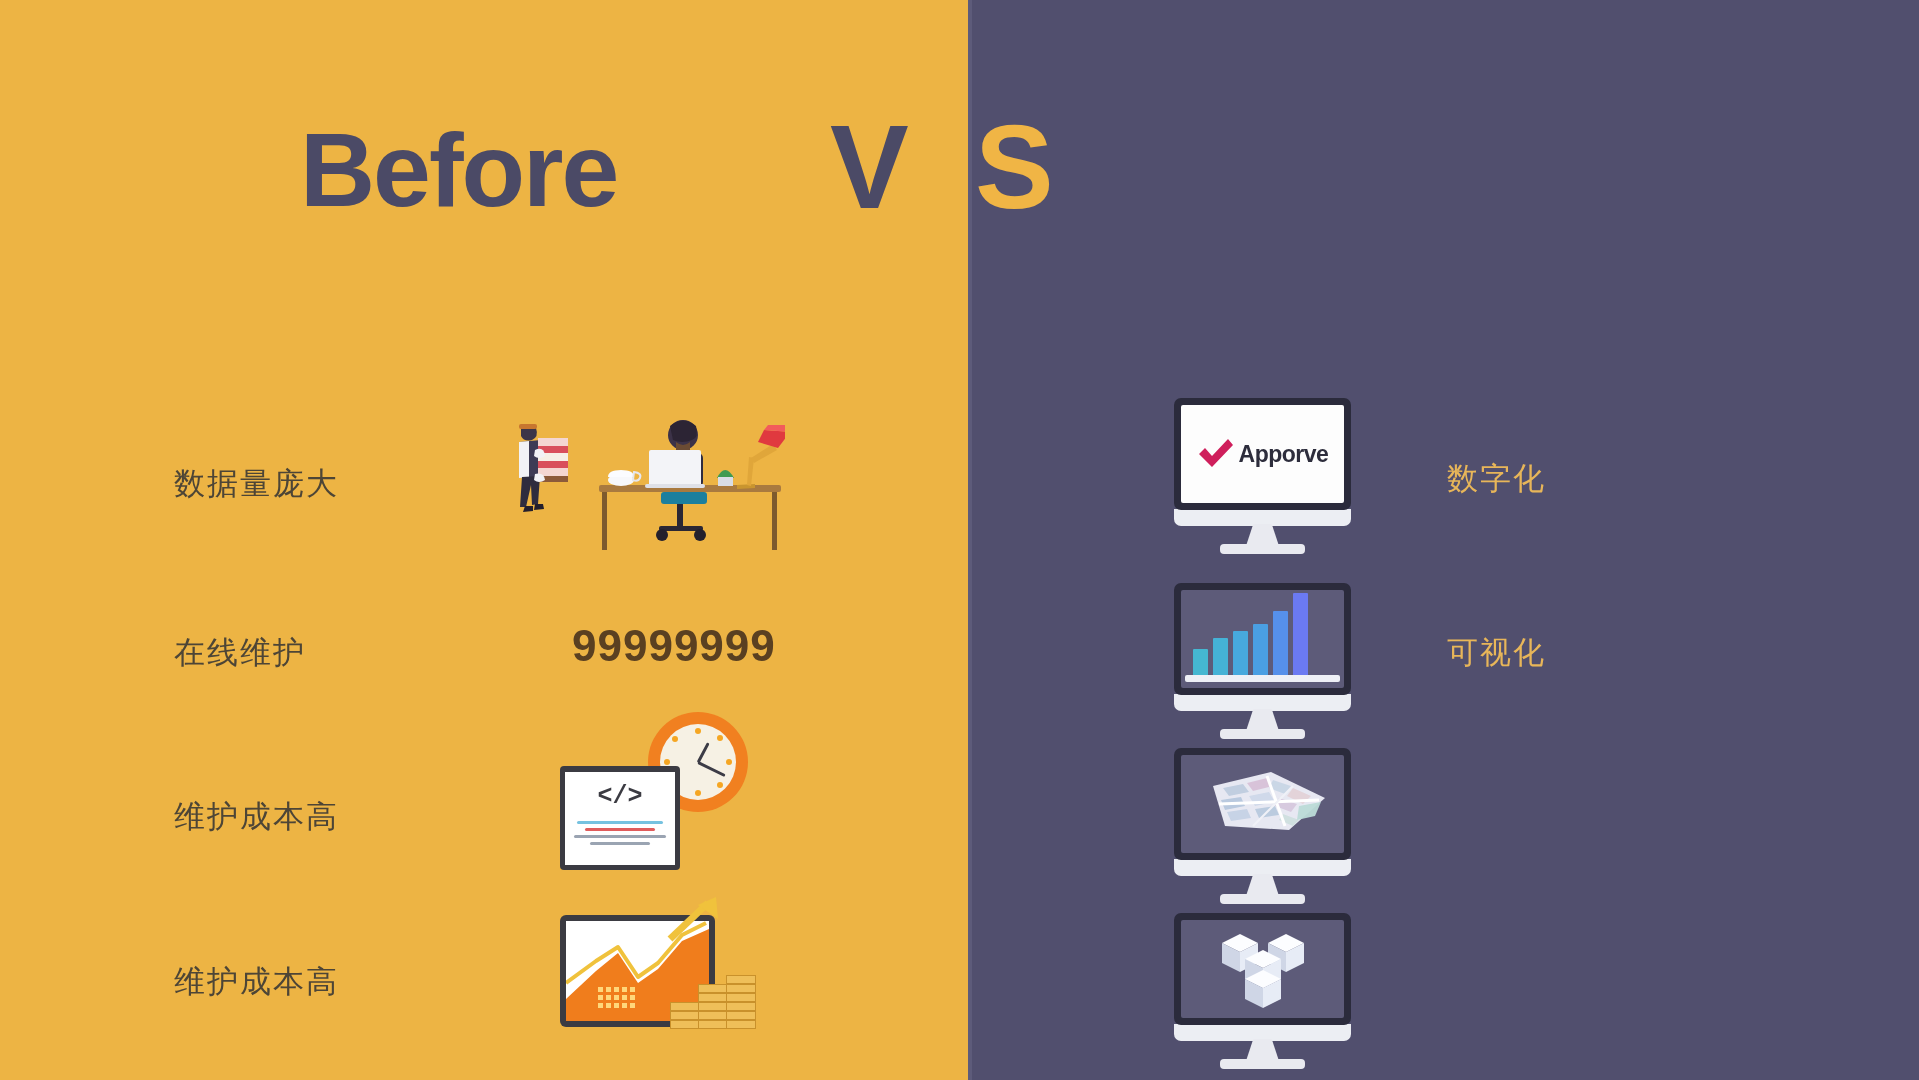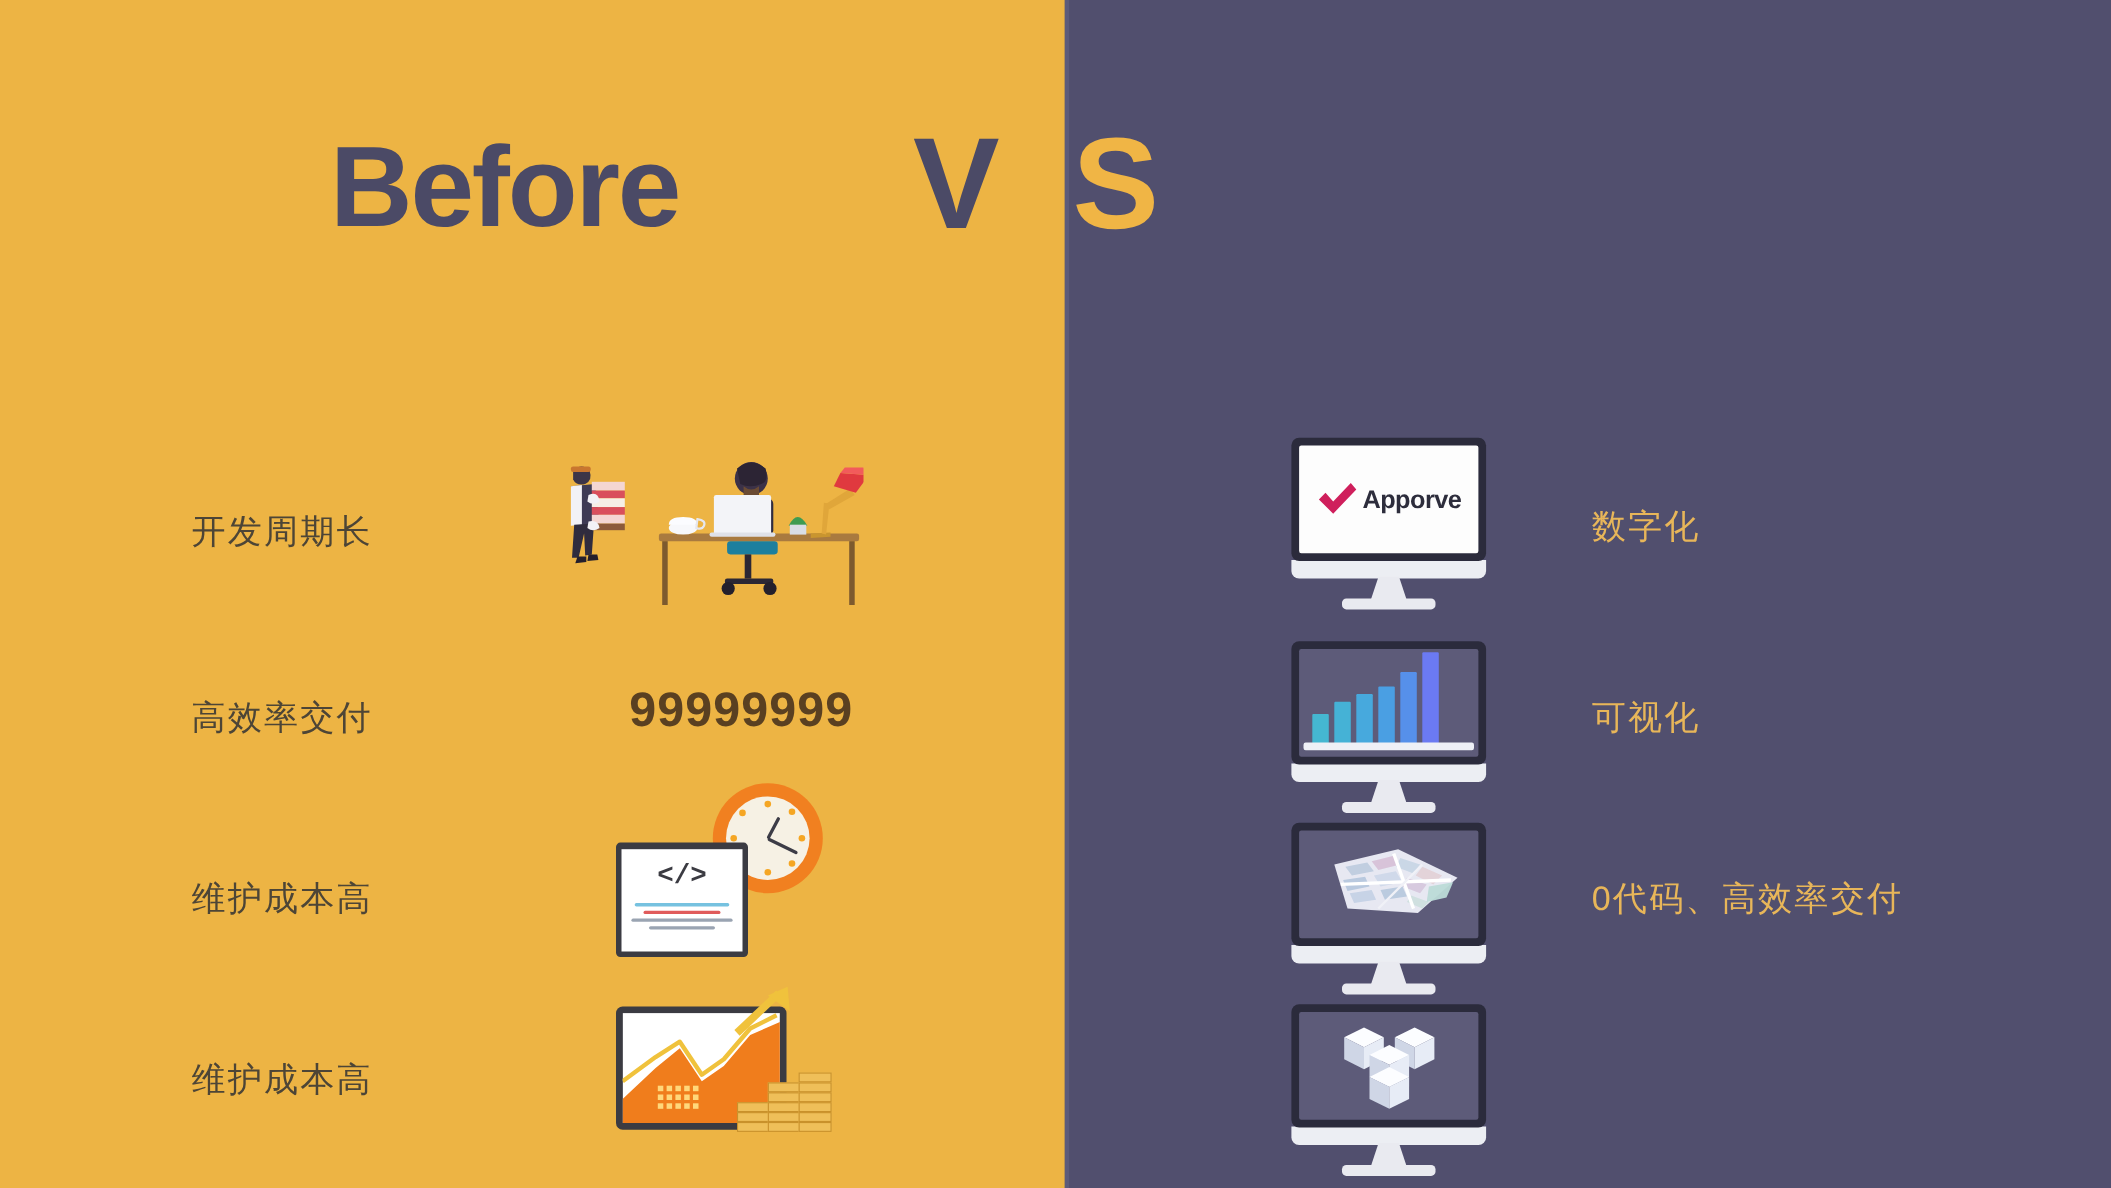--- a/index.html
+++ b/index.html
@@ -209,22 +209,22 @@
 <div class="stage">
 
   <div class="panel-left"></div>
   <div class="panel-right"></div>
   <div class="divider"></div>
 
   <div class="title-before">Before</div>
   <div class="title-v">V</div>
   <div class="title-s">S</div>
 
-  <div class="left-label" style="top:463px">开发周期长</div>
-  <div class="left-label" style="top:632px">高效率交付</div>
+  <div class="left-label" style="top:463px">数据量庞大</div>
+  <div class="left-label" style="top:632px">在线维护</div>
   <div class="left-label" style="top:796px">维护成本高</div>
   <div class="left-label" style="top:961px">维护成本高</div>
 
   <div class="office">
     <svg width="290" height="160" viewBox="0 0 290 160">
 
       <g>
         <path d="M26 30 q8 -8 15 0 q3 9 -4 12 q-8 2 -11 -4z" fill="#3c3548"></path>
         <rect x="24" y="26" width="18" height="5" rx="2" fill="#c8762f"></rect>
         <path d="M24 44 l22 -2 l4 36 l-22 2z" fill="#3e3b55"></path>
@@ -356,21 +356,20 @@
           <div class="coin"></div>
           <div class="coin"></div>
           <div class="coin"></div>
           <div class="coin"></div>
       </div>
     </div>
   </div>
 
   <div class="right-label" style="top:458px">数字化</div>
   <div class="right-label" style="top:632px">可视化</div>
-  <div class="right-label" style="top:796px">0代码、高效率交付</div>
 
   <div class="right-art" style="top:398px">
     <div class="monitor">
       <div class="mon-chin"></div>
       <div class="mon-bezel">
         <div class="mon-screen scr-approve">
           <svg class="chk" viewBox="0 0 38 32">
             <path d="M2 16 L8 10 L15 18 L31 1 L36 7 L15 29z" fill="#cf1f5c"></path>
           </svg>
           <span class="approve-word">Apporve</span>

